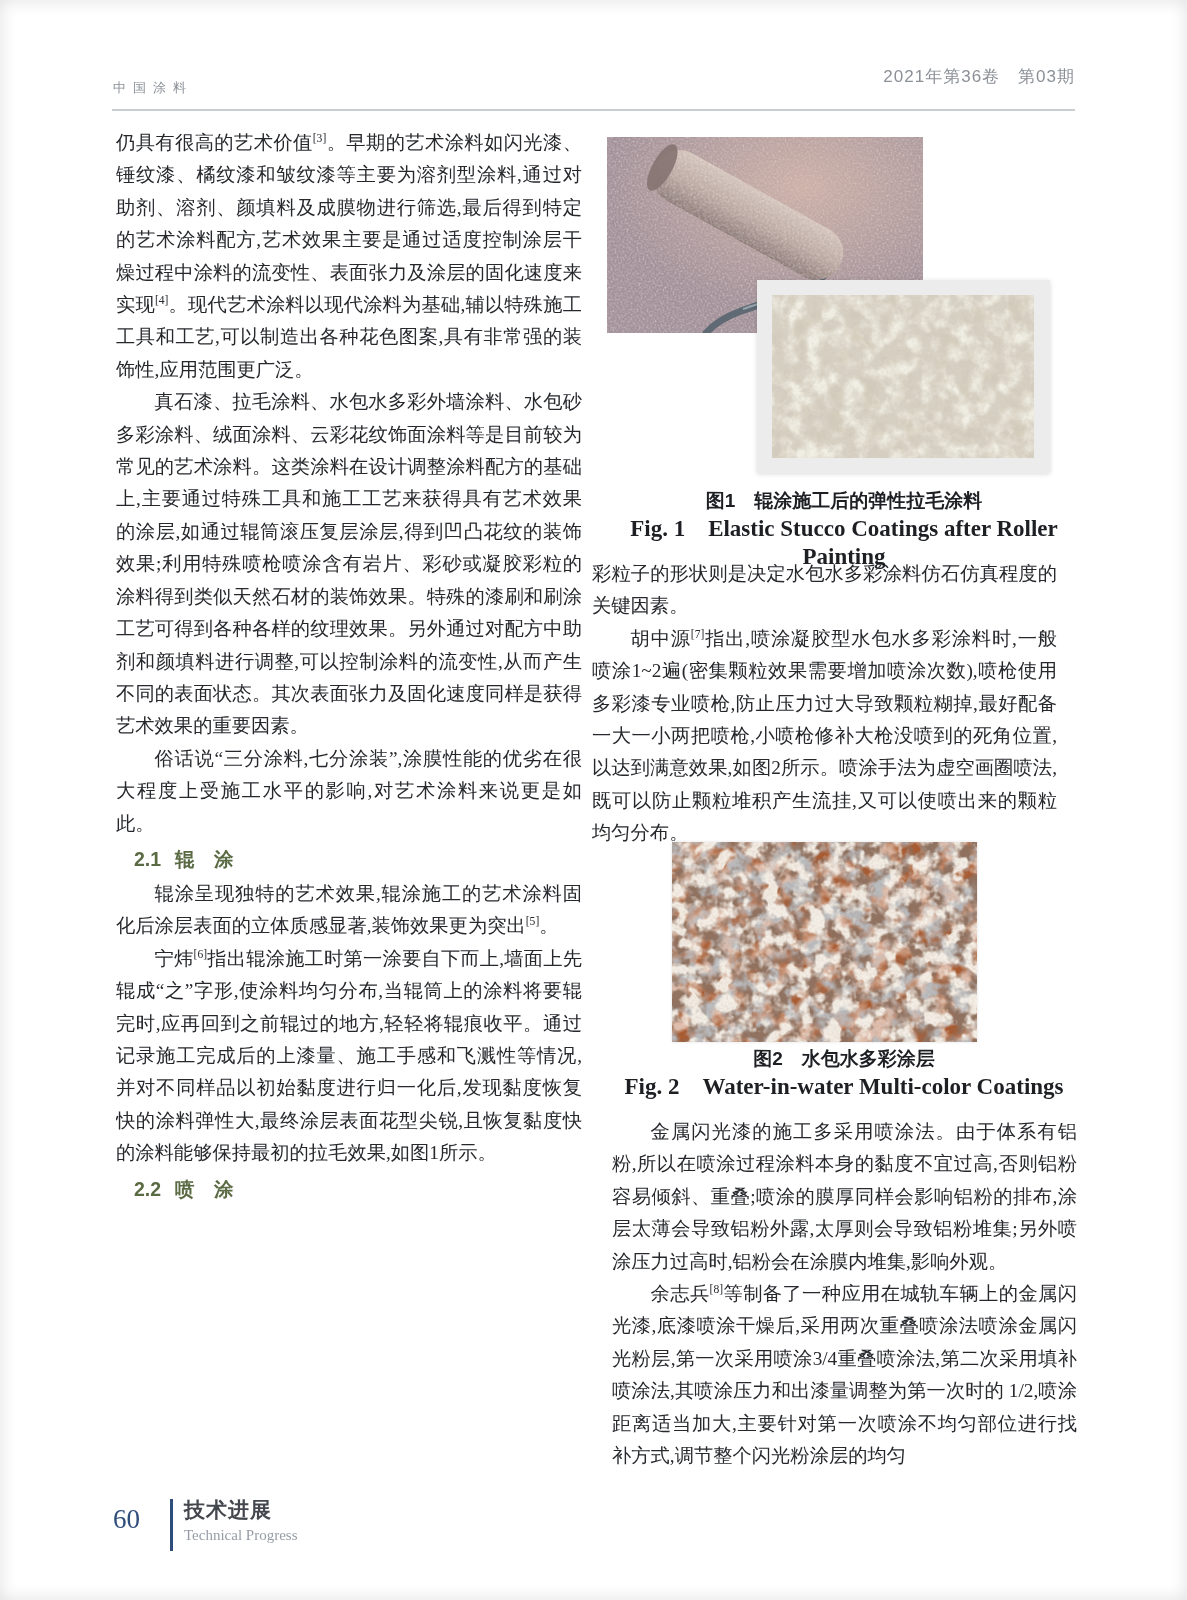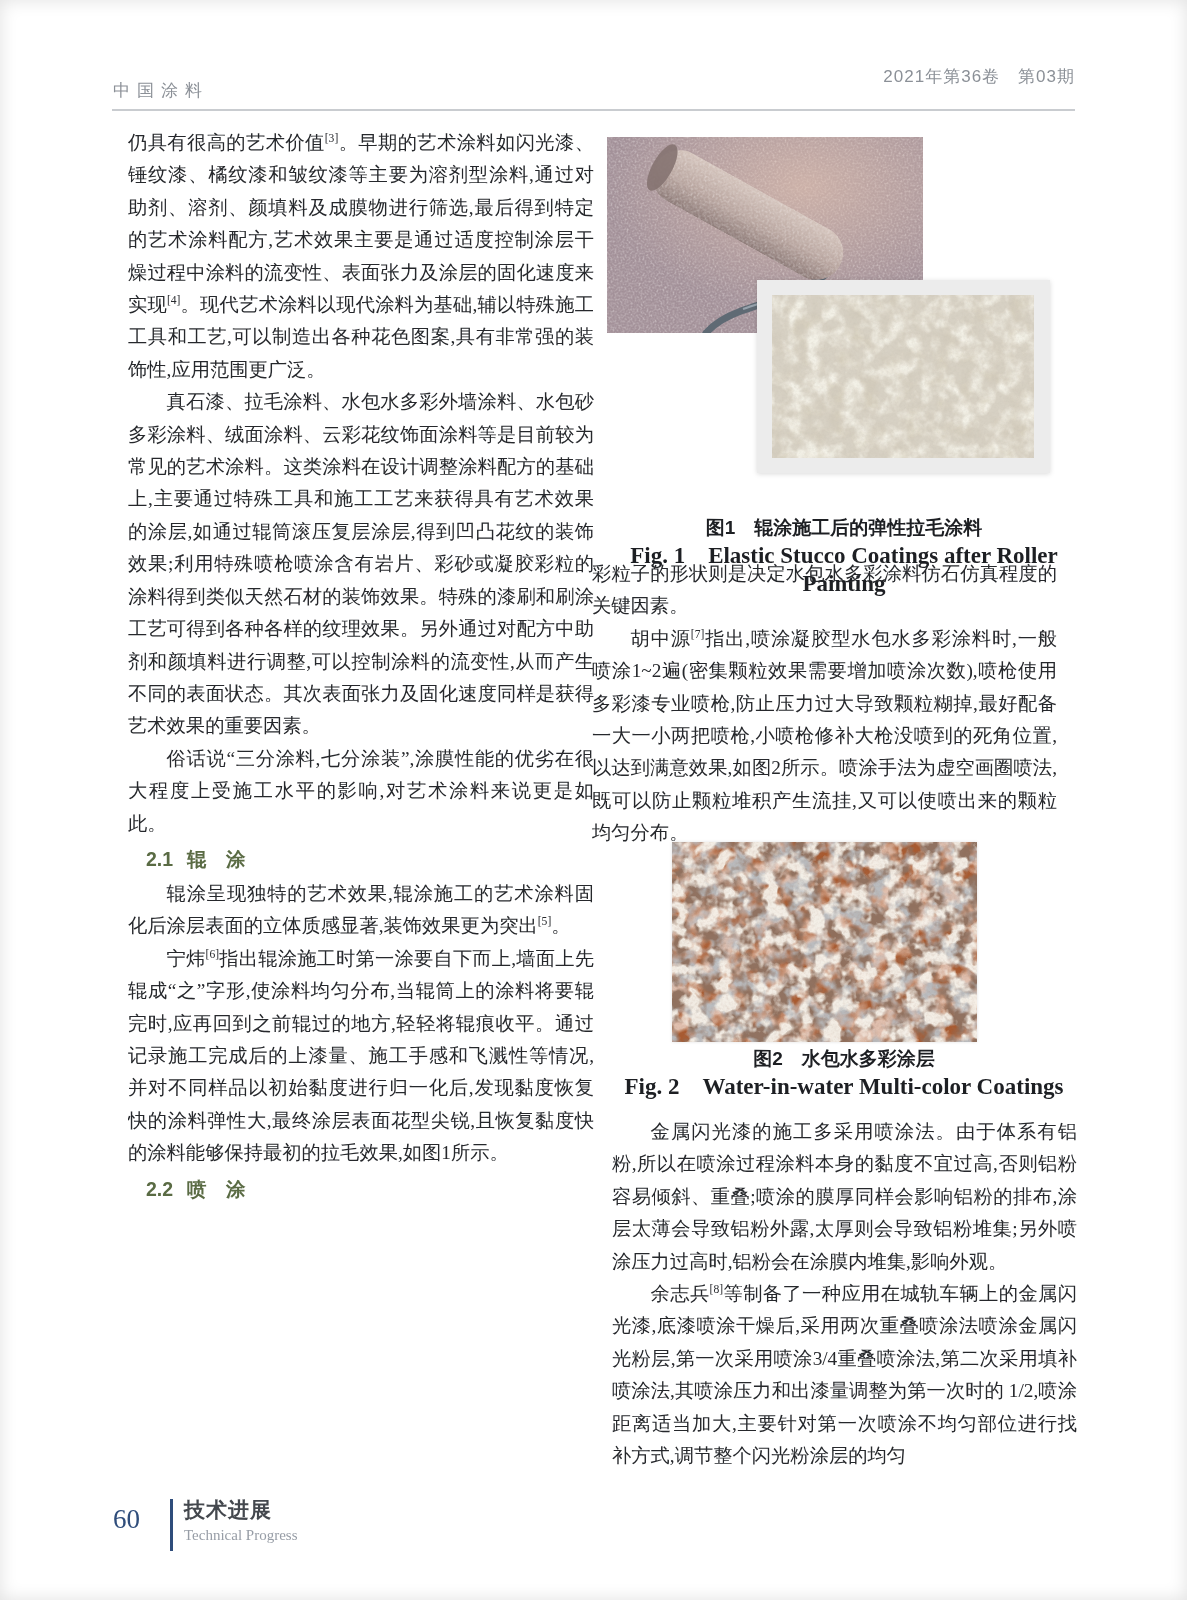--- a/index.html
+++ b/index.html
@@ -4,26 +4,26 @@
 <style>
   html,body{margin:0;padding:0;background:#d9d9d9;}
   .page{
     position:relative;width:1187px;height:1600px;background:#ffffff;
     overflow:hidden;margin:0 auto;
     font-family:"Liberation Serif","DejaVu Serif",serif;
     box-shadow:inset 0 0 18px rgba(0,0,0,.12);
   }
   
   .hdr-left{position:absolute;left:113px;top:79px;font-family:Liberation Serif, serif;
-    font-size:17px;letter-spacing:7px;color:#8b9097;text-align:center;}
+    font-size:13px;letter-spacing:7px;color:#8b9097;text-align:center;}
   .hdr-right{position:absolute;right:112px;top:65px;font-family:"Liberation Sans","DejaVu Sans",sans-serif;
     font-size:17px;letter-spacing:1px;color:#8b9097;}
   .hdr-rule{position:absolute;left:112px;right:112px;top:109px;height:2px;background:#c9ccd0;}
   
-  .col-left{position:absolute;left:128px;top:127px;width:466px;height:1375px;overflow:hidden;}
+  .col-left{position:absolute;left:116px;top:127px;width:466px;height:1375px;overflow:hidden;}
   p.body{font-size:19.3px;line-height:32.4px;text-align:justify;color:#26282c;margin:0;}
   p.indent{text-indent:2em;}
   sup{font-size:0.60em;line-height:0;}
   .h2{font-family:"Liberation Sans","DejaVu Sans",sans-serif;font-weight:bold;font-size:26px;
       color:#5a6b44;margin:20px 0 14px 18px;letter-spacing:1px;}
   .h2 .num{margin-right:24px;}
   .h3{font-family:"Liberation Sans","DejaVu Sans",sans-serif;font-weight:bold;font-size:19.5px;
       color:#5a6b44;margin:6px 0 5px 18px;}
   .h3 .num{margin-right:14px;}
   
@@ -31,21 +31,21 @@
   .rtext2{position:absolute;left:612px;top:1116px;width:465px;height:385px;overflow:hidden;}
   
   figure{margin:0;padding:0;}
   .photo-roller{position:absolute;left:607px;top:137px;width:316px;height:196px;}
   .photo-card{position:absolute;left:757px;top:280px;width:293px;height:193px;background:#ececec;
       box-shadow:0 1px 5px rgba(0,0,0,.15);}
   .photo-card svg{position:absolute;left:15px;top:15px;width:262px;height:163px;}
   .photo-multi{position:absolute;left:672px;top:842px;width:305px;height:200px;box-shadow:0 0 3px rgba(0,0,0,.12);}
   .photo-roller svg,.photo-multi svg{width:100%;height:100%;display:block;}
   .caption{position:absolute;left:612px;width:464px;text-align:center;}
-  .cap1{top:514px;}
+  .cap1{top:487px;}
   .cap2{top:1045px;}
   .cap-cn{font-family:"Liberation Sans","DejaVu Sans",sans-serif;font-weight:bold;font-size:19px;
       color:#1d1f23;line-height:28px;}
   .cap-en{font-family:"Liberation Serif","DejaVu Serif",serif;font-weight:bold;font-size:23px;
       color:#1d1f23;line-height:28px;}
   
   .ftr-num{position:absolute;left:113px;top:1504px;font-family:"Liberation Serif","DejaVu Serif",serif;
       font-size:27px;color:#2f4d7b;}
   .ftr-bar{position:absolute;left:170px;top:1499px;width:3px;height:52px;background:#2f4d7b;}
   .ftr-cn{position:absolute;left:184px;top:1496px;font-family:"Liberation Sans","DejaVu Sans",sans-serif;

